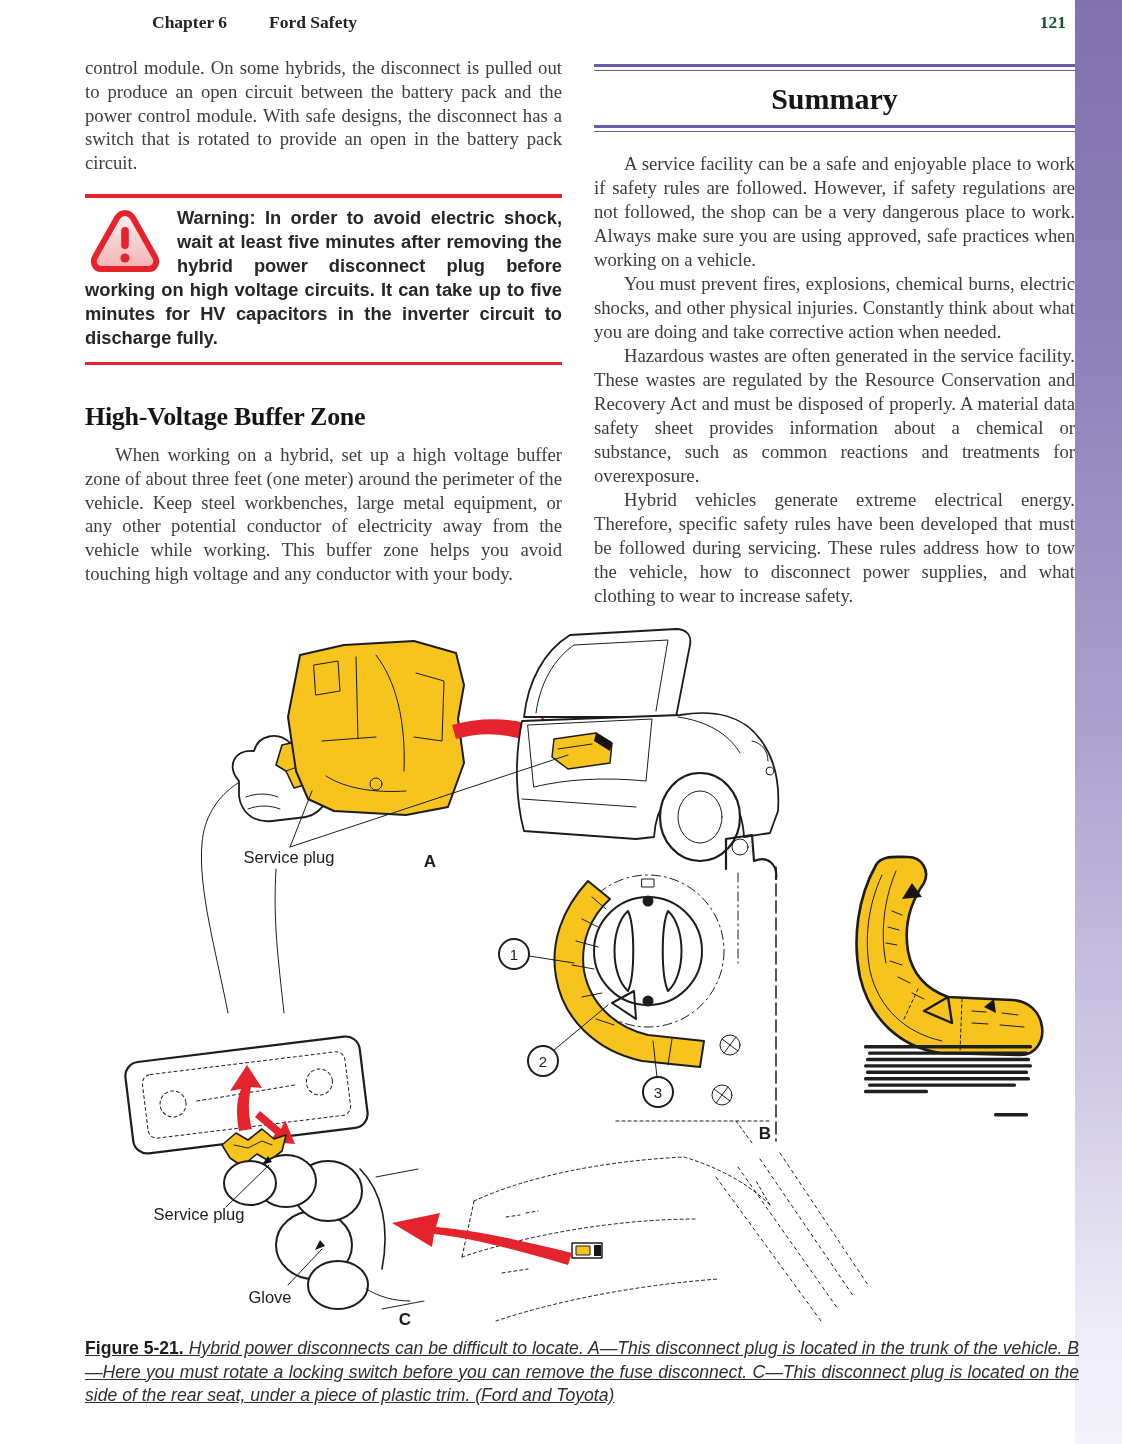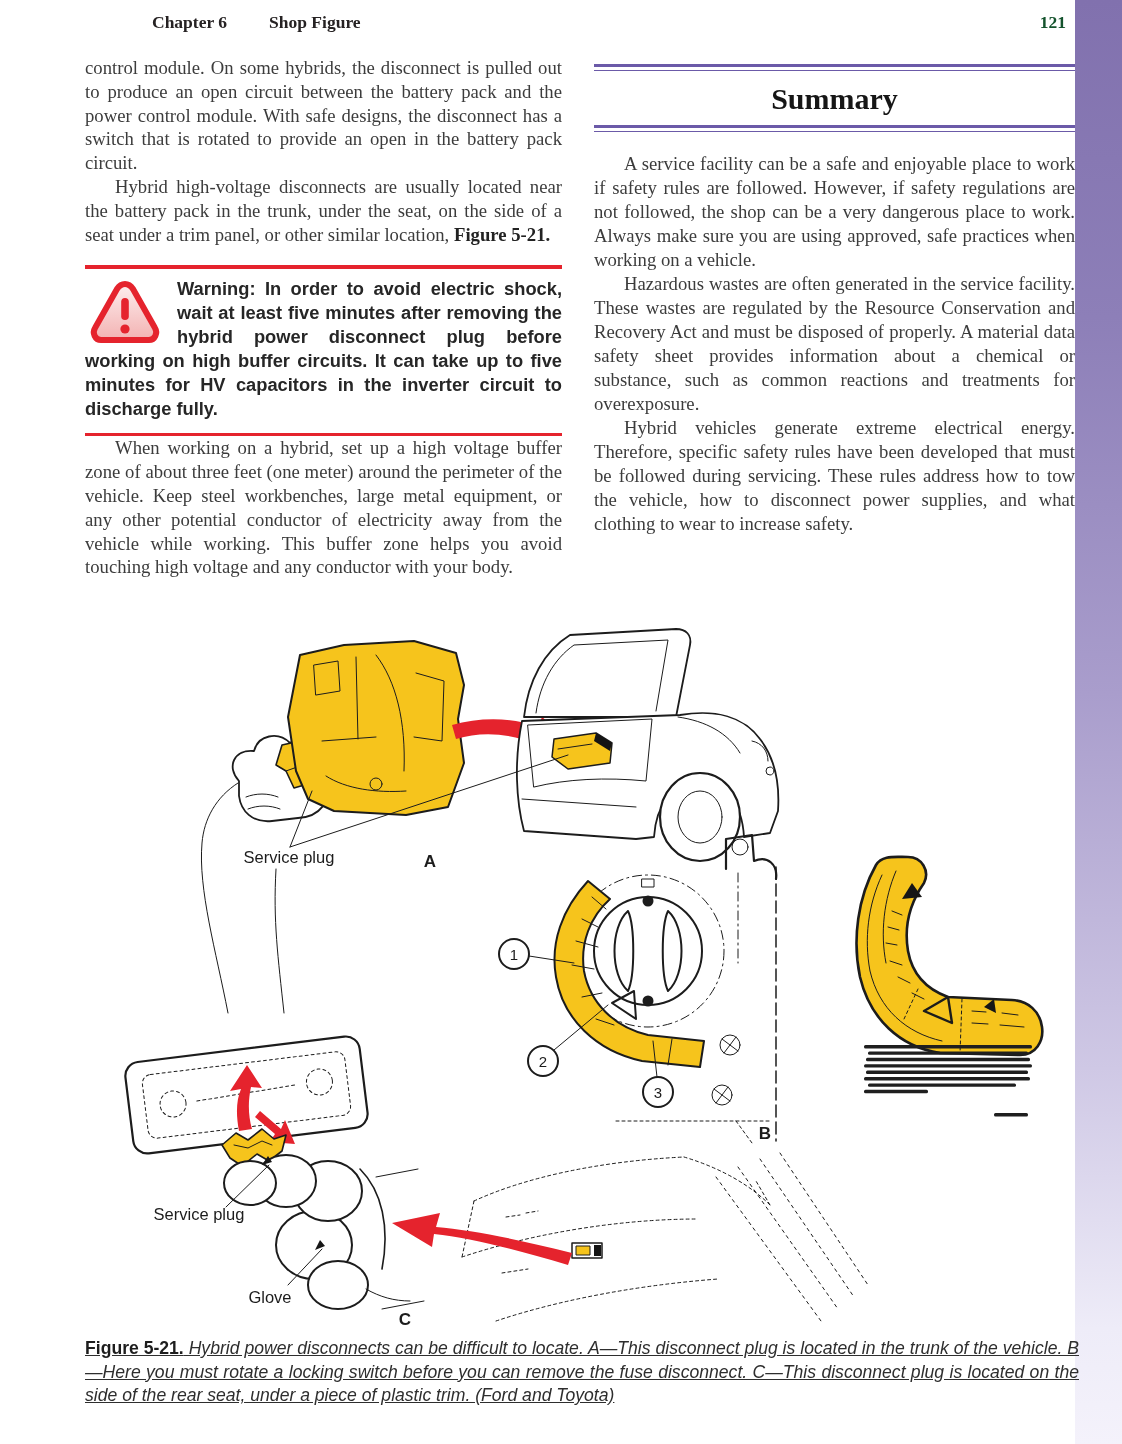--- a/index.html
+++ b/index.html
@@ -52,52 +52,53 @@
   .figletter{font-family:"Liberation Sans",sans-serif;font-size:17px;font-weight:bold;fill:#1c1c1c;}
   .fignum{font-family:"Liberation Sans",sans-serif;font-size:15px;fill:#1c1c1c;}
   .microbar{fill:#1f1f1f;}
 </style>
 </head>
 <body>
 
 <div class="edge-bar"></div>
 
 <div class="hdr">
-  <span>Chapter 6</span><span class="gap"></span><span>Shop Figure</span>
+  <span>Chapter 6</span><span class="gap"></span><span>Ford Safety</span>
 </div>
 <div class="pagenum">121</div>
 
 <div class="col col-left">
   <p class="body">control module. On some hybrids, the disconnect is pulled out to produce an open circuit between the battery pack and the power control module. With safe designs, the disconnect has a switch that is rotated to provide an open in the battery pack circuit.</p>
-  <p class="body indent"><span>Hybrid high-voltage disconnects are usually located near the battery pack in the trunk, under the seat, on the side of a seat under a trim panel, or other similar location, </span><b>Figure 5-21.</b></p>
 
   <div class="warnbox">
     <svg class="warn-icon" viewBox="0 0 72 66">
       <defs>
         <linearGradient id="wg" x1="0" y1="0" x2="0" y2="1">
           <stop offset="0" stop-color="#fdeeee"></stop>
             <stop offset="1" stop-color="#f3b2b2"></stop>
         </linearGradient>
       </defs>
       <path d="M36 5 C 39 5 42 7 44 10 L 66 49 C 69 54 66 61 60 61 L 12 61 C 6 61 3 54 6 49 L 28 10 C 30 7 33 5 36 5 Z" fill="url(#wg)" stroke="#e5232d" stroke-width="6" stroke-linejoin="round"></path>
       <rect x="32.2" y="19" width="7.6" height="22" rx="3.8" fill="#e5232d"></rect>
       <circle cx="36" cy="50" r="4.6" fill="#e5232d"></circle>
     </svg>
-    <p class="warn-text">Warning: In order to avoid electric shock, wait at least five minutes after removing the hybrid power disconnect plug before working on high buffer circuits. It can take up to five minutes for HV capacitors in the inverter circuit to discharge fully.</p>
+    <p class="warn-text">Warning: In order to avoid electric shock, wait at least five minutes after removing the hybrid power disconnect plug before working on high voltage circuits. It can take up to five minutes for HV capacitors in the inverter circuit to discharge fully.</p>
   </div>
 
+  <h2 class="section">High-Voltage Buffer Zone</h2>
   <p class="body indent">When working on a hybrid, set up a high voltage buffer zone of about three feet (one meter) around the perimeter of the vehicle. Keep steel workbenches, large metal equipment, or any other potential conductor of electricity away from the vehicle while working. This buffer zone helps you avoid touching high voltage and any conductor with your body.</p>
 </div>
 
 <div class="col col-right">
   <div class="rule-double" style="margin-top:8px"></div>
   <h1 class="summary">Summary</h1>
   <div class="rule-double"></div>
   <div class="para-block">
     <p class="body indent">A service facility can be a safe and enjoyable place to work if safety rules are followed. However, if safety regulations are not followed, the shop can be a very dangerous place to work. Always make sure you are using approved, safe practices when working on a vehicle.</p>
+    <p class="body indent">You must prevent fires, explosions, chemical burns, electric shocks, and other physical injuries. Constantly think about what you are doing and take corrective action when needed.</p>
     <p class="body indent">Hazardous wastes are often generated in the service facility. These wastes are regulated by the Resource Conservation and Recovery Act and must be disposed of properly. A material data safety sheet provides information about a chemical or substance, such as common reactions and treatments for overexposure.</p>
     <p class="body indent">Hybrid vehicles generate extreme electrical energy. Therefore, specific safety rules have been developed that must be followed during servicing. These rules address how to tow the vehicle, how to disconnect power supplies, and what clothing to wear to increase safety.</p>
   </div>
 </div>
 
 <div class="figure-wrap">
 <svg viewBox="0 0 992 714" width="992" height="714">
 
   <g>
 

